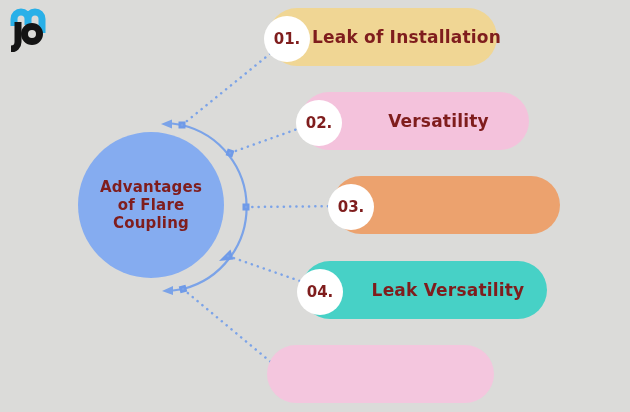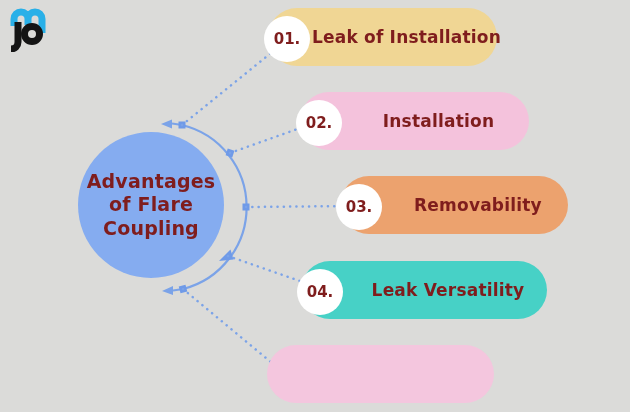--- a/index.html
+++ b/index.html
@@ -40,21 +40,21 @@
     height: 146px;
     border-radius: 50%;
     display: flex;
     align-items: center;
     justify-content: center;
     z-index: 1;
   }
   .center-title {
     white-space: pre-line;
     text-align: center;
-    font-size: 19px;
+    font-size: 15px;
     font-weight: bold;
     line-height: 1.22;
     letter-spacing: 0.2px;
   }
   .pill {
     position: absolute;
     height: 58px;
     border-radius: 29px;
     display: flex;
     align-items: center;
@@ -132,26 +132,25 @@
 Coupling</div>
   </div>
 
   <div class="pill p1" style="background: rgb(240, 214, 148);">
     <span class="num-circle navy">01.</span>
     <span class="pill-label navy">Leak of Installation</span>
   </div>
 
   <div class="pill p2" style="background: rgb(244, 194, 220);">
     <span class="num-circle navy">02.</span>
-    <span class="pill-label navy">Installation</span>
+    <span class="pill-label navy">Versatility</span>
   </div>
 
-  <div class="pill p3" style="background: rgb(236, 162, 110); margin-left: 8px;">
+  <div class="pill p3" style="background: rgb(236, 162, 110);">
     <span class="num-circle navy">03.</span>
-    <span class="pill-label navy">Removability</span>
   </div>
 
   <div class="pill p4" style="background: rgb(71, 209, 198);">
     <span class="num-circle navy">04.</span>
     <span class="pill-label navy">Leak Versatility</span>
   </div>
 
   <div class="pill p5" style="background: rgb(244, 198, 222);">
   </div>
 

